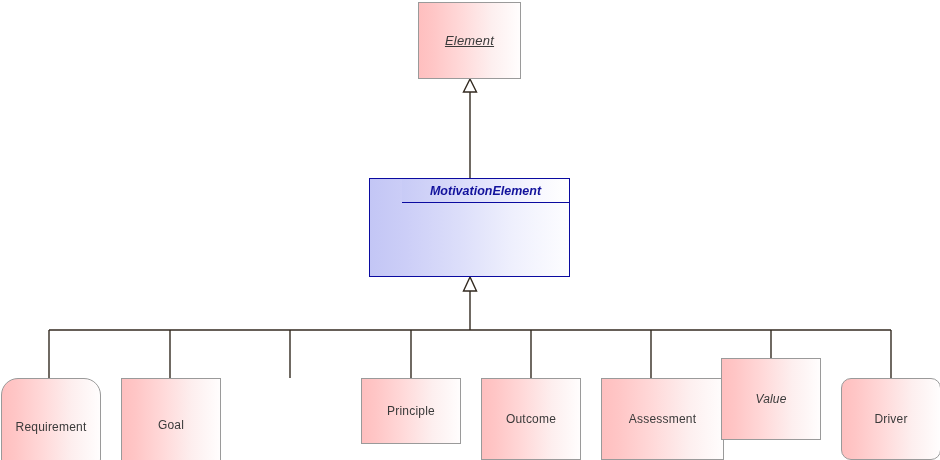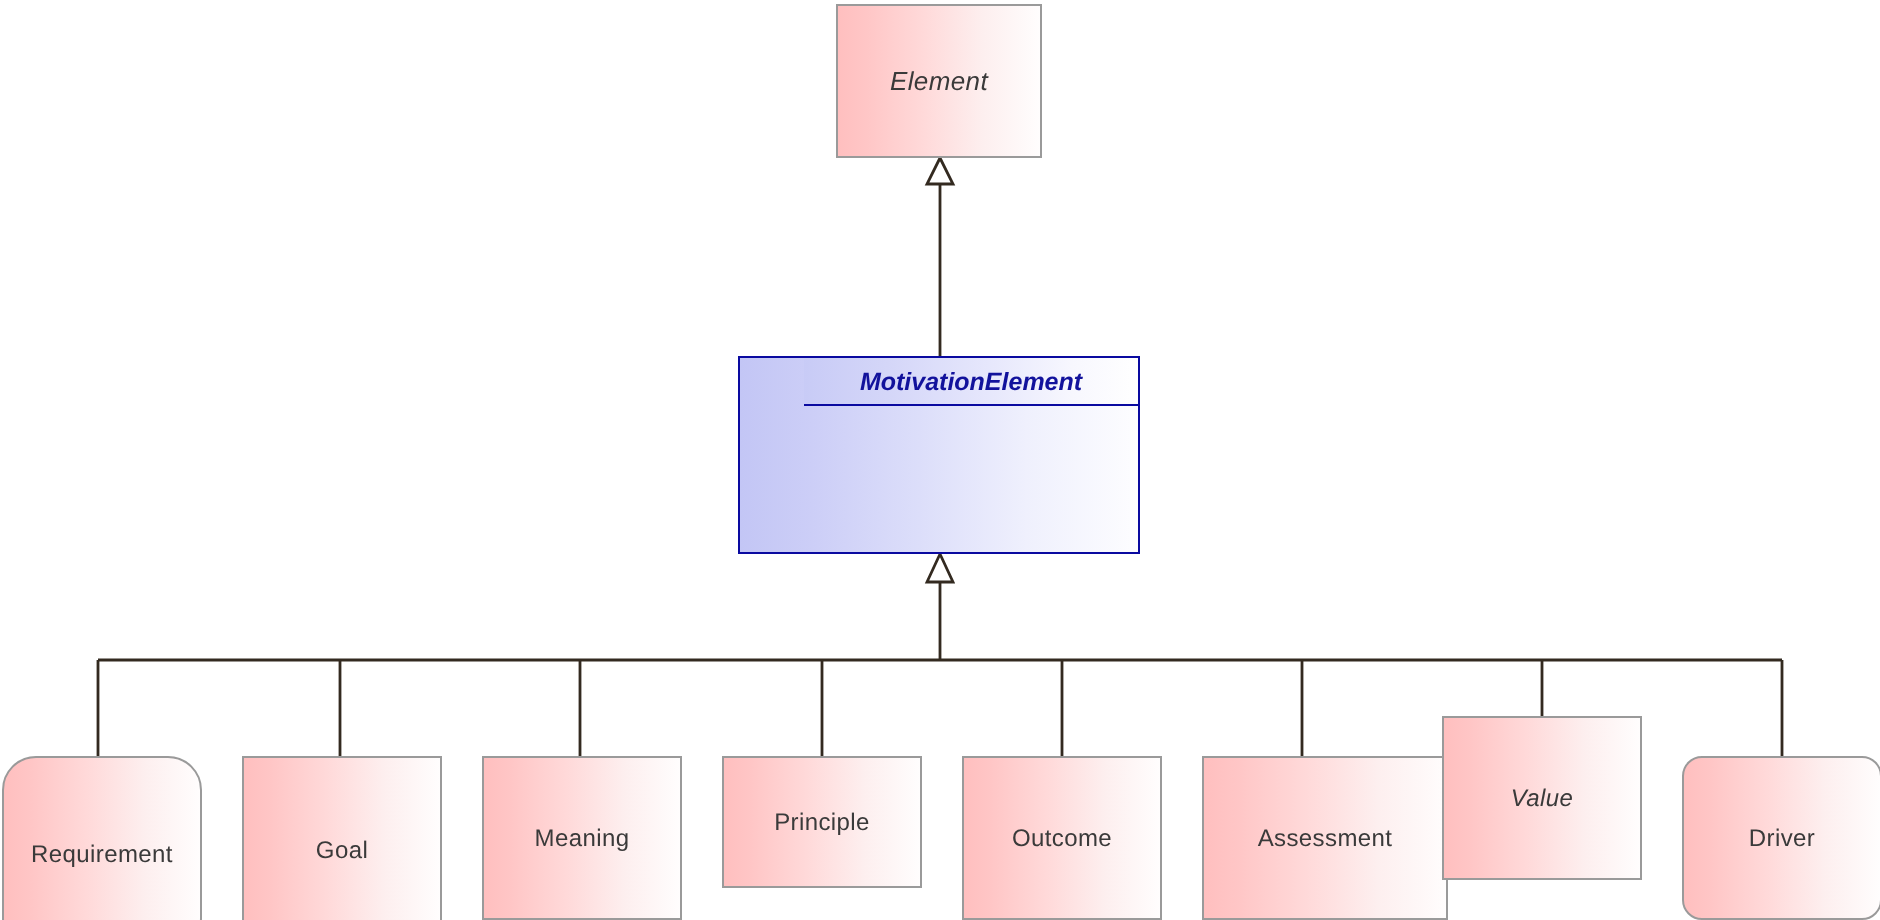--- a/index.html
+++ b/index.html
@@ -44,20 +44,21 @@
     display: flex;
     align-items: center;
     justify-content: center;
     color: #3a3a3a;
     font-size: 12px;
     letter-spacing: 0.2px;
   }
   .uml-class.style-pink.abstract .class-title {
     font-style: italic;
     font-size: 13px;
+    text-decoration: underline;
   }
   
   .uml-class.style-blue {
     border: 1.5px solid #0a0aa0;
     background: linear-gradient(to right, #c3c6f5 0%, #cccef7 18%, #dcdefa 45%, #eff0fd 72%, #fdfdff 100%);
   }
   .uml-class.style-blue .class-title {
     flex: 0 0 auto;
     height: 23px;
     display: flex;
@@ -115,23 +116,20 @@
     <div class="class-title" style="height: 23px;">MotivationElement</div>
     <div class="class-body"></div>
   </div>
 
   <div class="uml-class style-pink" id="node-leaf-0" style="left: 1px; top: 378px; width: 100px; height: 98px; border-radius: 17px;">
     <div class="class-title">Requirement</div>
   </div>
   <div class="uml-class style-pink" id="node-leaf-1" style="left: 121px; top: 378px; width: 100px; height: 94px;">
     <div class="class-title">Goal</div>
   </div>
-  <div class="uml-class style-pink" id="node-leaf-2" style="left: 241px; top: 378px; width: 100px; height: 82px;">
-    <div class="class-title">Meaning</div>
-  </div>
   <div class="uml-class style-pink" id="node-leaf-3" style="left: 361px; top: 378px; width: 100px; height: 66px;">
     <div class="class-title">Principle</div>
   </div>
   <div class="uml-class style-pink" id="node-leaf-4" style="left: 481px; top: 378px; width: 100px; height: 82px;">
     <div class="class-title">Outcome</div>
   </div>
   <div class="uml-class style-pink" id="node-leaf-5" style="left: 601px; top: 378px; width: 123px; height: 82px;">
     <div class="class-title">Assessment</div>
   </div>
   <div class="uml-class style-pink" id="node-leaf-6" style="left: 721px; top: 358px; width: 100px; height: 82px; font-style: italic;">

